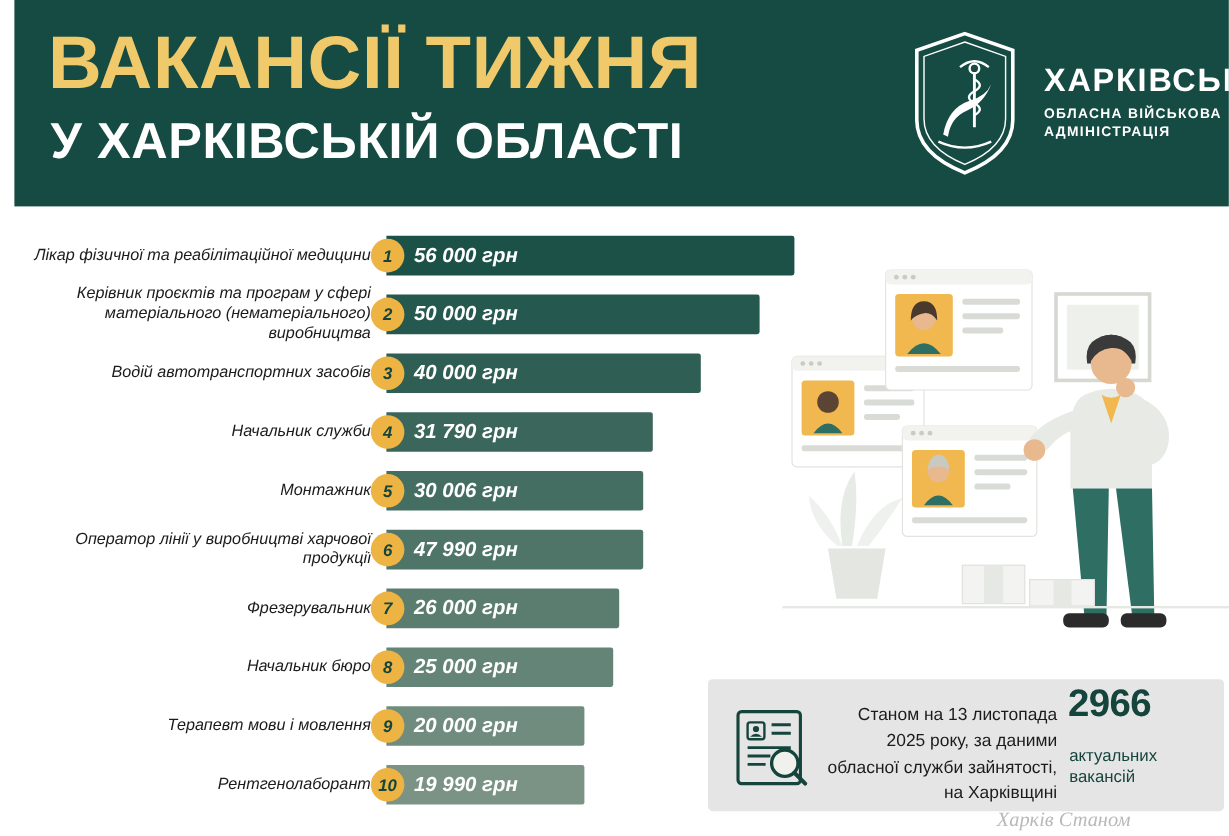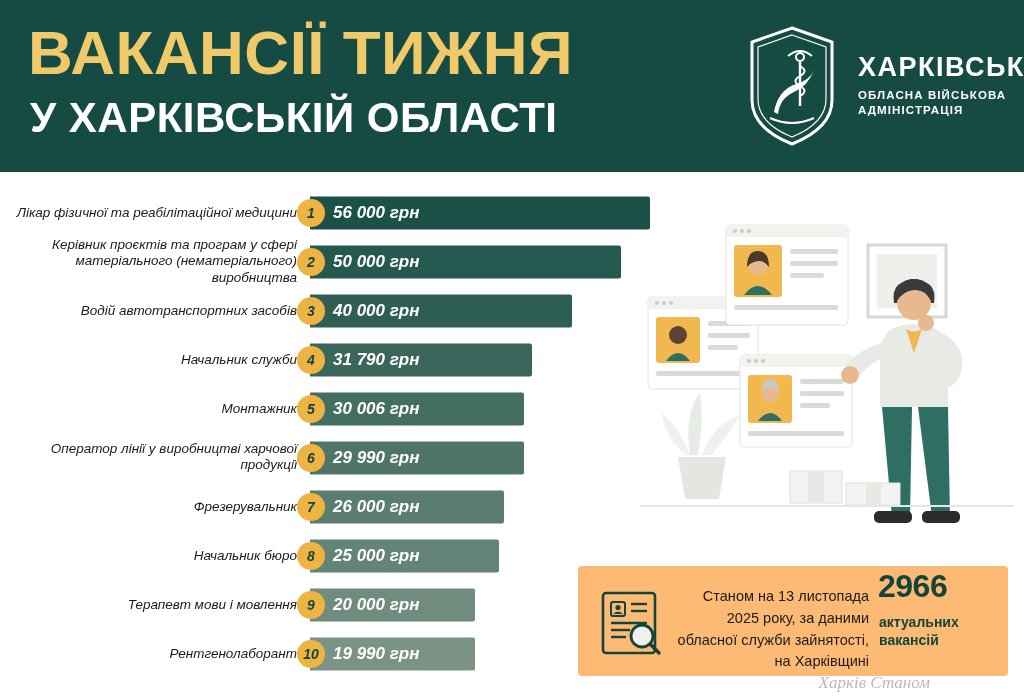--- a/index.html
+++ b/index.html
@@ -2,21 +2,21 @@
 <html lang="uk"><head>
 <meta charset="utf-8">
 <style>
   * { box-sizing: border-box; margin: 0; padding: 0; }
   html, body {
     width: 1024px; height: 697px;
     font-family: "Liberation Sans", sans-serif;
     background: #ffffff;
     overflow: hidden;
   }
-  .page { position: relative; width: 940px; height: 697px; background:#fff; }
+  .page { position: relative; width: 940px; height: 697px; background:#fff;margin-left:12px; }
 
   
   .header {
     position: absolute; left:0; top:0; width:1024px; height:172px;
     background:#154b42;
   }
   .header-title {
     position:absolute; left:28px; top:20px;
     font-size:62px; font-weight:bold; color:#f0c96a;
     letter-spacing:0.5px; line-height:1.05;
@@ -65,34 +65,34 @@
     font-size:17px; font-weight:bold; color:#ffffff; z-index:4;
     white-space:nowrap;
   }
 
   
   .illus { position:absolute; left:630px; top:205px; width:394px; height:345px; }
 
   
   .statbox {
     position:absolute; left:578px; top:566px; width:430px; height:110px;
-    background:#fdba74; border-radius:4px;padding-left:26px;
+    background:#e5e5e5; border-radius:4px;padding-left:26px;
   }
   .stat-icon { position:absolute; left:22px; top:24px; width:62px; height:66px; }
   .stat-text {
     position:absolute; left:96px; top:20px; width:195px;
     text-align:right; font-size:14.5px; color:#1b1b1b; line-height:1.5;
   }
   .stat-number {
     position:absolute; left:300px; top:2px;
     font-size:32px; font-weight:bold; color:#14443c; letter-spacing:-0.5px;text-align:right;
   }
   .stat-sub {
-    position:absolute; left:301px; top:48px;
-    font-size:14px; font-weight:bold; color:#14443c; line-height:1.25;
+    position:absolute; left:301px; top:55px;
+    font-size:14px; font-weight:normal; color:#14443c; line-height:1.25;
   }
   .watermark {
     position:absolute; right:10px; bottom:4px;
     font-size:17px; color:#b9b9b9; font-style:italic;
     font-family:"Liberation Serif", serif;
   }
 </style>
 </head>
 <body>
 
@@ -152,21 +152,21 @@
       <div class="row">
         <div class="row-label">Монтажник</div>
         <div class="bar" style="width: 213.646px; background: rgb(69, 110, 98);"></div>
         <div class="rank">5</div>
         <div class="bar-value">30 006 грн</div>
       </div>
       <div class="row">
         <div class="row-label">Оператор лінії у виробництві харчової продукції</div>
         <div class="bar" style="width: 213.598px; background: rgb(79, 117, 105);"></div>
         <div class="rank">6</div>
-        <div class="bar-value">29 990 грн</div>
+        <div class="bar-value">47 990 грн</div>
       </div>
       <div class="row">
         <div class="row-label">Фрезерувальник</div>
         <div class="bar" style="width: 194.207px; background: rgb(90, 125, 112);"></div>
         <div class="rank">7</div>
         <div class="bar-value">26 000 грн</div>
       </div>
       <div class="row">
         <div class="row-label">Начальник бюро</div>
         <div class="bar" style="width: 189.347px; background: rgb(100, 132, 119);"></div>

